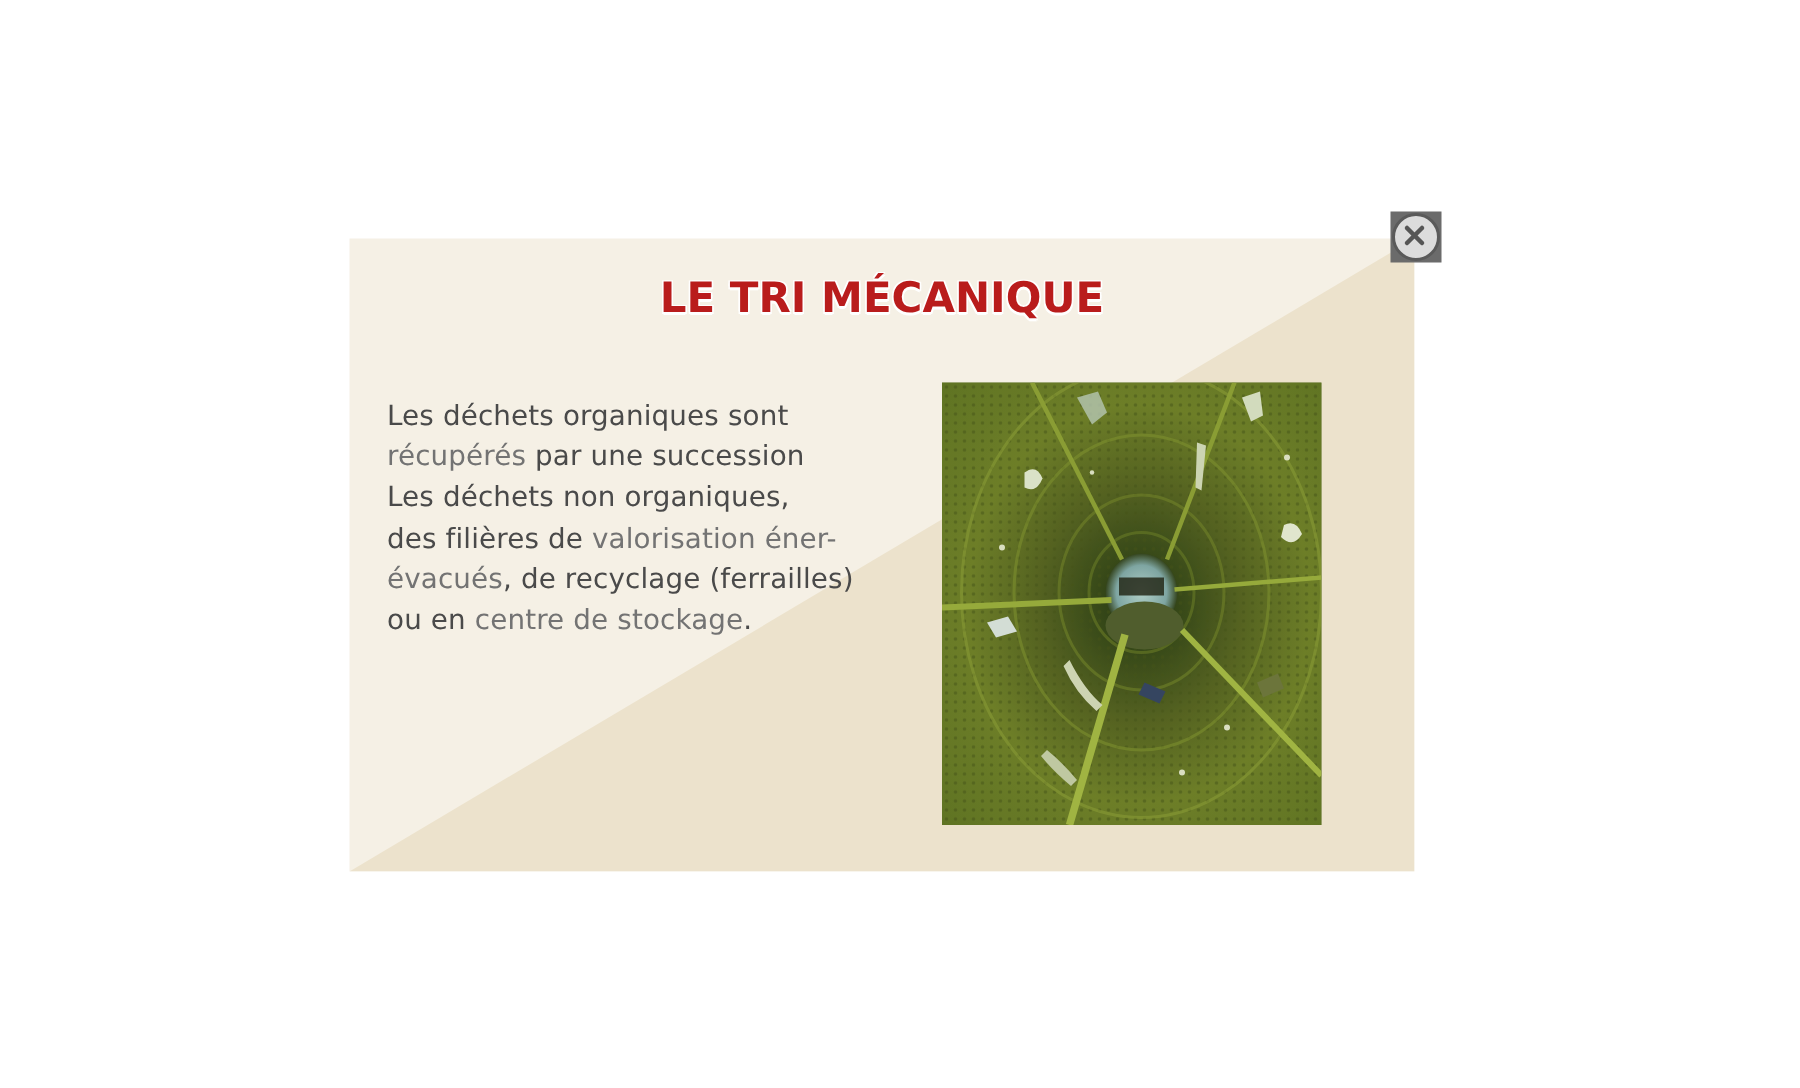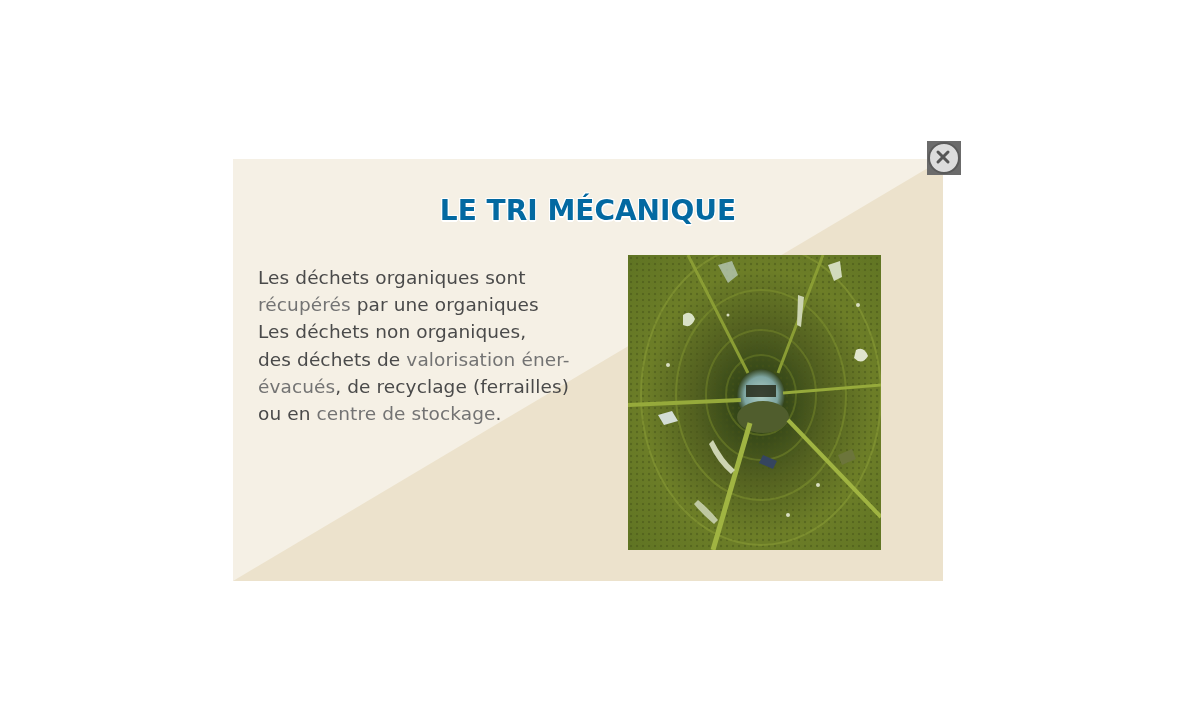--- a/index.html
+++ b/index.html
@@ -32,26 +32,26 @@
       width: 710px; height: 422px;
     }
     .title-wrap {
       position: absolute;
       left: 233px;
       top: 181px;
       width: 710px;
       text-align: center;
     }
     .title-wrap h1 {
-      margin: 12px;
+      margin: 0;
       font-family: "DejaVu Sans", sans-serif;
       font-weight: bold;
       font-size: 28px;
       line-height: 36px;
-      color: #0369a1;
+      color: #b91c1c;
       letter-spacing: 0px;
       text-shadow: 1px 1px 0 #ffffff, -1px -1px 0 #ffffff, 1px -1px 0 #ffffff, -1px 1px 0 #ffffff, 0 2px 0 #ffffff;
     }
     .body-text {
       position: absolute;
       left: 258px;
       top: 264px;
       width: 330px;
       font-family: "DejaVu Sans", sans-serif;
       font-size: 18.5px;
@@ -110,23 +110,23 @@
       <polygon points="0,422 710,0 710,422" fill="#ece2cc"></polygon>
     </svg>
   </div>
 
   <div class="title-wrap">
     <h1>LE TRI MÉCANIQUE</h1>
   </div>
 
   <div class="body-text" id="body-text">
       <span class="line"><span>Les déchets organiques sont</span></span>
-      <span class="line"><span class="em">récupérés</span><span> par une organiques</span></span>
+      <span class="line"><span class="em">récupérés</span><span> par une succession</span></span>
       <span class="line"><span>Les déchets non organiques,</span></span>
-      <span class="line"><span>des déchets de </span><span class="em">valorisation éner-</span></span>
+      <span class="line"><span>des filières de </span><span class="em">valorisation éner-</span></span>
       <span class="line"><span class="em">évacués</span><span>, de recyclage (ferrailles)</span></span>
       <span class="line"><span>ou en </span><span class="em">centre de stockage</span><span>.</span></span>
     </div>
 
   <div class="photo">
     <svg width="253" height="295" viewBox="0 0 253 295">
       <defs>
         <radialGradient id="tunnel" cx="0.52" cy="0.5" r="0.75">
           <stop offset="0" stop-color="#0c1a0c"></stop>
           <stop offset="0.12" stop-color="#2a3a18"></stop>

